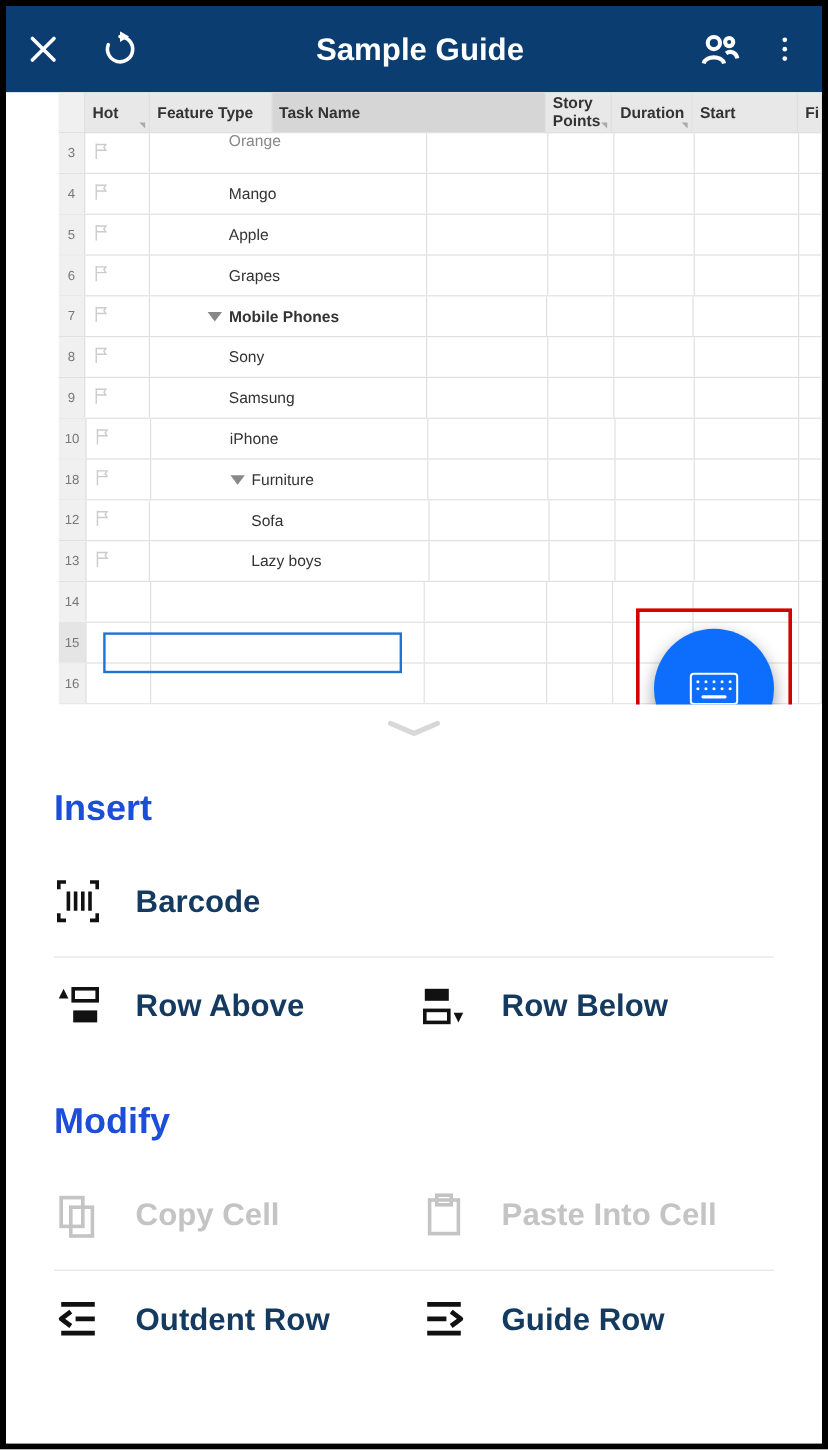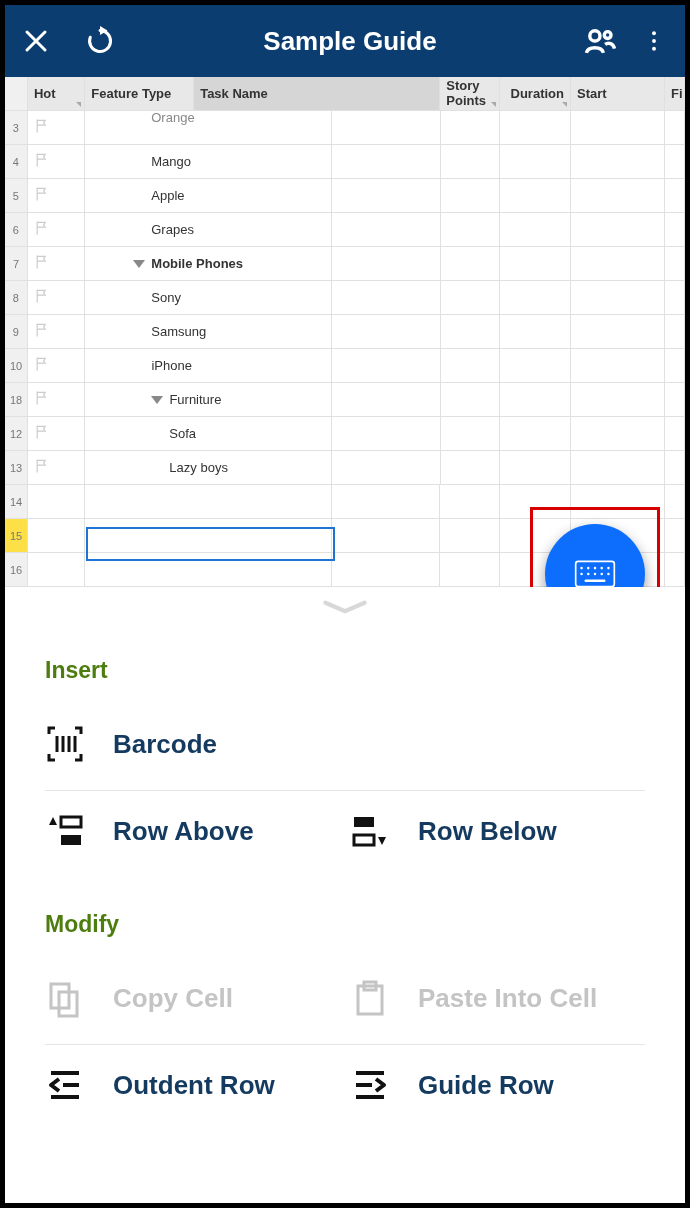--- a/index.html
+++ b/index.html
@@ -7,52 +7,52 @@
   .frame { width:690px; height:1208px; border:5px solid #000; position:relative; background:#fff; }
 
   
   .topbar { height:72px; background:#0b3d70; display:flex; align-items:center; padding:0 9px; color:#fff; }
   .topbar .icon-btn { width:44px; height:44px; display:flex; align-items:center; justify-content:center; cursor:pointer; }
   .topbar .title { flex:1; text-align:center; font-weight:700; font-size:26px; }
   .topbar svg { stroke:#fff; fill:none; stroke-width:4; }
 
   
   .grid { position:relative; height:510px; overflow:hidden; background:#fff; display:flex; flex-direction:column; }
-  .grid-row { display:flex; height:34px; border-bottom:1px solid #e0e0e0; }
+  .grid-row { display:flex; height:34px; border-bottom:1px solid #e0e0e0;margin-left:44px; }
   .grid-header { height:42px; background:#e8e8e8; font-size:13px; font-weight:600; color:#333; }
   .grid-header .gcell { display:flex; align-items:center; padding:0 6px; }
   .gcell { border-right:1px solid #e0e0e0; font-size:13px; display:flex; align-items:center; padding:0 6px; color:#333; position:relative; }
   .col-num   { width:23px; justify-content:center; background:#f0f0f0; color:#777; font-size:11px; }
   .col-hot   { width:58px; }
   .col-name  { width:249px; }
   .col-feat  { width:110px; }
   .col-story { width:60px; }
   .col-dur   { width:72px;justify-content:flex-end; }
   .col-start { width:95px; }
   .col-fi    { width:20px; }
   .grid-header .col-name { background:#d6d6d6; font-weight:700; }
   .flag { display:inline-block; }
   .flag svg { width:16px; height:16px; stroke:#ccc; fill:none; stroke-width:1.5; }
   .arrow-down { width:0; height:0; border-left:6px solid transparent; border-right:6px solid transparent; border-top:8px solid #888; display:inline-block; margin-right:6px; }
   .selected-cell { border:2px solid #1e74d2; position:absolute; left:81px; top: calc(42px + 34px*12); width:249px; height:34px; pointer-events:none; }
-  .row-15 .col-num { background:#fde047; }
+  .row-15 .col-num { background:#e5e5e5; }
 
   
   .fab-wrap { position:absolute; right:25px; top:430px; width:130px; height:140px; border:3px solid #d60000; padding:6px; }
   .fab { width:100px; height:100px; border-radius:50%; background:#0d6efd; display:flex; align-items:center; justify-content:center; box-shadow:0 6px 14px rgba(0,0,0,.4); margin:8px auto; cursor:pointer; }
   .fab svg { width:42px; height:30px; stroke:#fff; fill:none; stroke-width:2; }
 
   
   .handle { height:40px; display:flex; align-items:center; justify-content:center; }
   .handle .chev { width:64px; height:14px; }
   .handle .chev svg { stroke:#d8d8d8; stroke-width:6; fill:none; }
 
   
   .panel { padding:0 40px; }
-  .section-title { font-size:23px; font-weight:700; color:#4d7c0f; margin-top:30px; margin-bottom:30px; }
+  .section-title { font-size:30px; font-weight:700; color:#1d4ed8; margin-top:30px; margin-bottom:30px; }
   .menu-item { display:flex; align-items:center; gap:28px; height:60px; cursor:pointer; }
   .menu-item .mlabel { font-size:26px; font-weight:600; color:#143a5f; }
   .menu-item.disabled .mlabel { color:#c4c4c4; }
   .menu-item.disabled svg { stroke:#c4c4c4; fill:none; }
   .menu-grid { display:grid; grid-template-columns:1fr 1fr; row-gap:24px; column-gap:10px; }
   .divider { height:1px; background:#e5e5e5; margin:16px 0 10px; }
   .micon { width:40px; height:40px; display:flex; align-items:center; justify-content:center; flex-shrink:0; }
   .micon svg { stroke:#111; stroke-width:2.5; fill:none; }
   .menu-item.disabled .micon svg { stroke:#c4c4c4; }
 

